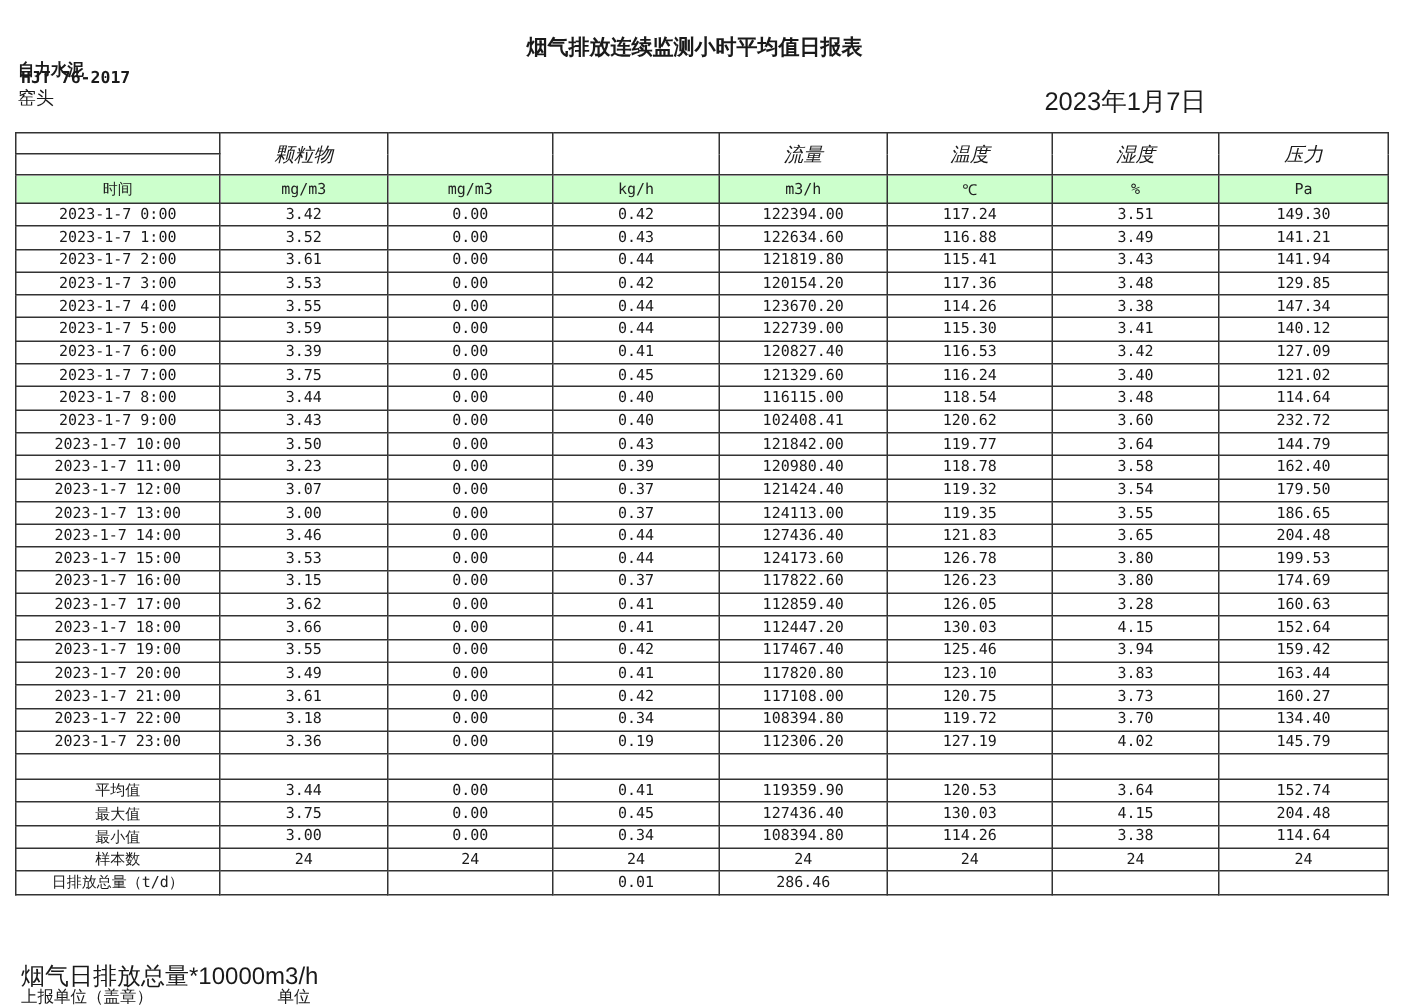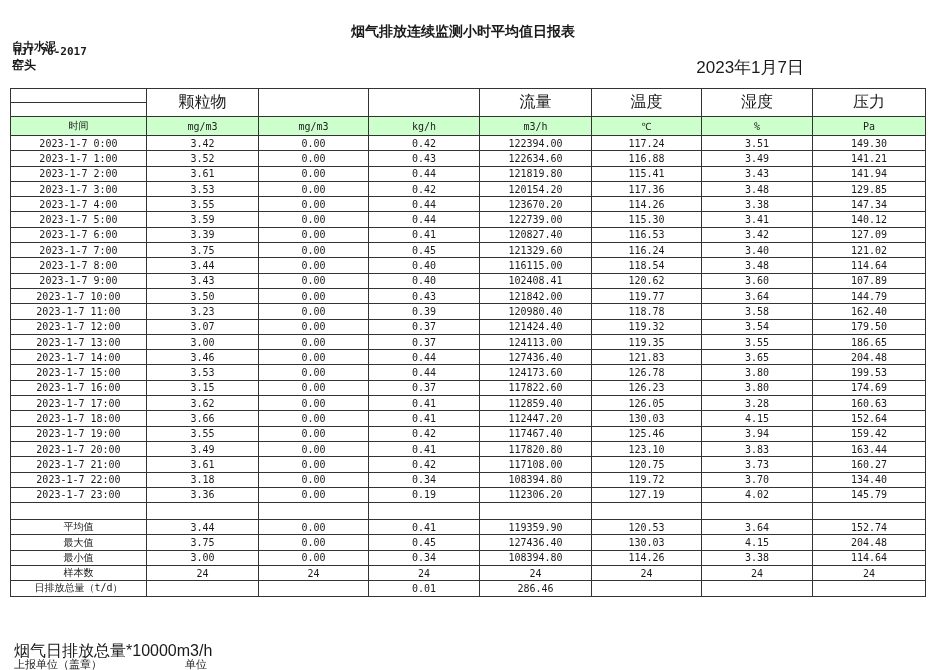--- a/index.html
+++ b/index.html
@@ -21,21 +21,21 @@
   .report-title {
     position: absolute; left: 0; top: 23px; width: 926px;
     text-align: center; font-weight: bold; font-size: 14px;
   }
   .company-name {
     position: absolute; left: 12px; top: 39px;
     font-weight: bold; font-size: 11px;
   }
   .site-name {
     position: absolute; left: 12px; top: 57px;
-    font-weight: bold; font-size: 12px;
+    font-weight: normal; font-size: 12px;
   }
   .report-date {
     position: absolute; right: 130px; top: 56px;
     font-size: 17px;
   }
   table.report {
     position: absolute; left: 10px; top: 88px;
     width: 915px;
     border-collapse: collapse;
     table-layout: fixed;
@@ -44,21 +44,21 @@
     border: 1px solid #333;
     padding: 0 2px;
     text-align: center;
     vertical-align: middle;
     font-size: 10px;
     height: 14px;
     white-space: nowrap;
     overflow: hidden;
     font-family: "DejaVu Sans Mono", "Liberation Sans", monospace;
   }
-  tr.group-row td { height: 14px; font-size: 16px; }
+  tr.group-row td { height: 14px; font-size: 13px; font-style: italic; }
   tr.unit-row td { height: 19px; background: var(--green, #ccffcc); color: #222; }
   tr.data-row td, tr.summary-row td { height: 15.3px; }
   tr.spacer-row td { height: 17px; }
   .foot-note {
     position: absolute; left: 14px; top: 641px;
     font-size: 16px;
   }
   .foot-line2 {
     position: absolute; left: 14px; top: 657px; width: 900px;
     font-size: 11px;
@@ -202,21 +202,21 @@
         <td>114.64</td>
       </tr>
       <tr class="data-row">
         <td>2023-1-7 9:00</td>
         <td>3.43</td>
         <td>0.00</td>
         <td>0.40</td>
         <td>102408.41</td>
         <td>120.62</td>
         <td>3.60</td>
-        <td>107.89</td>
+        <td>232.72</td>
       </tr>
       <tr class="data-row">
         <td>2023-1-7 10:00</td>
         <td>3.50</td>
         <td>0.00</td>
         <td>0.43</td>
         <td>121842.00</td>
         <td>119.77</td>
         <td>3.64</td>
         <td>144.79</td>

